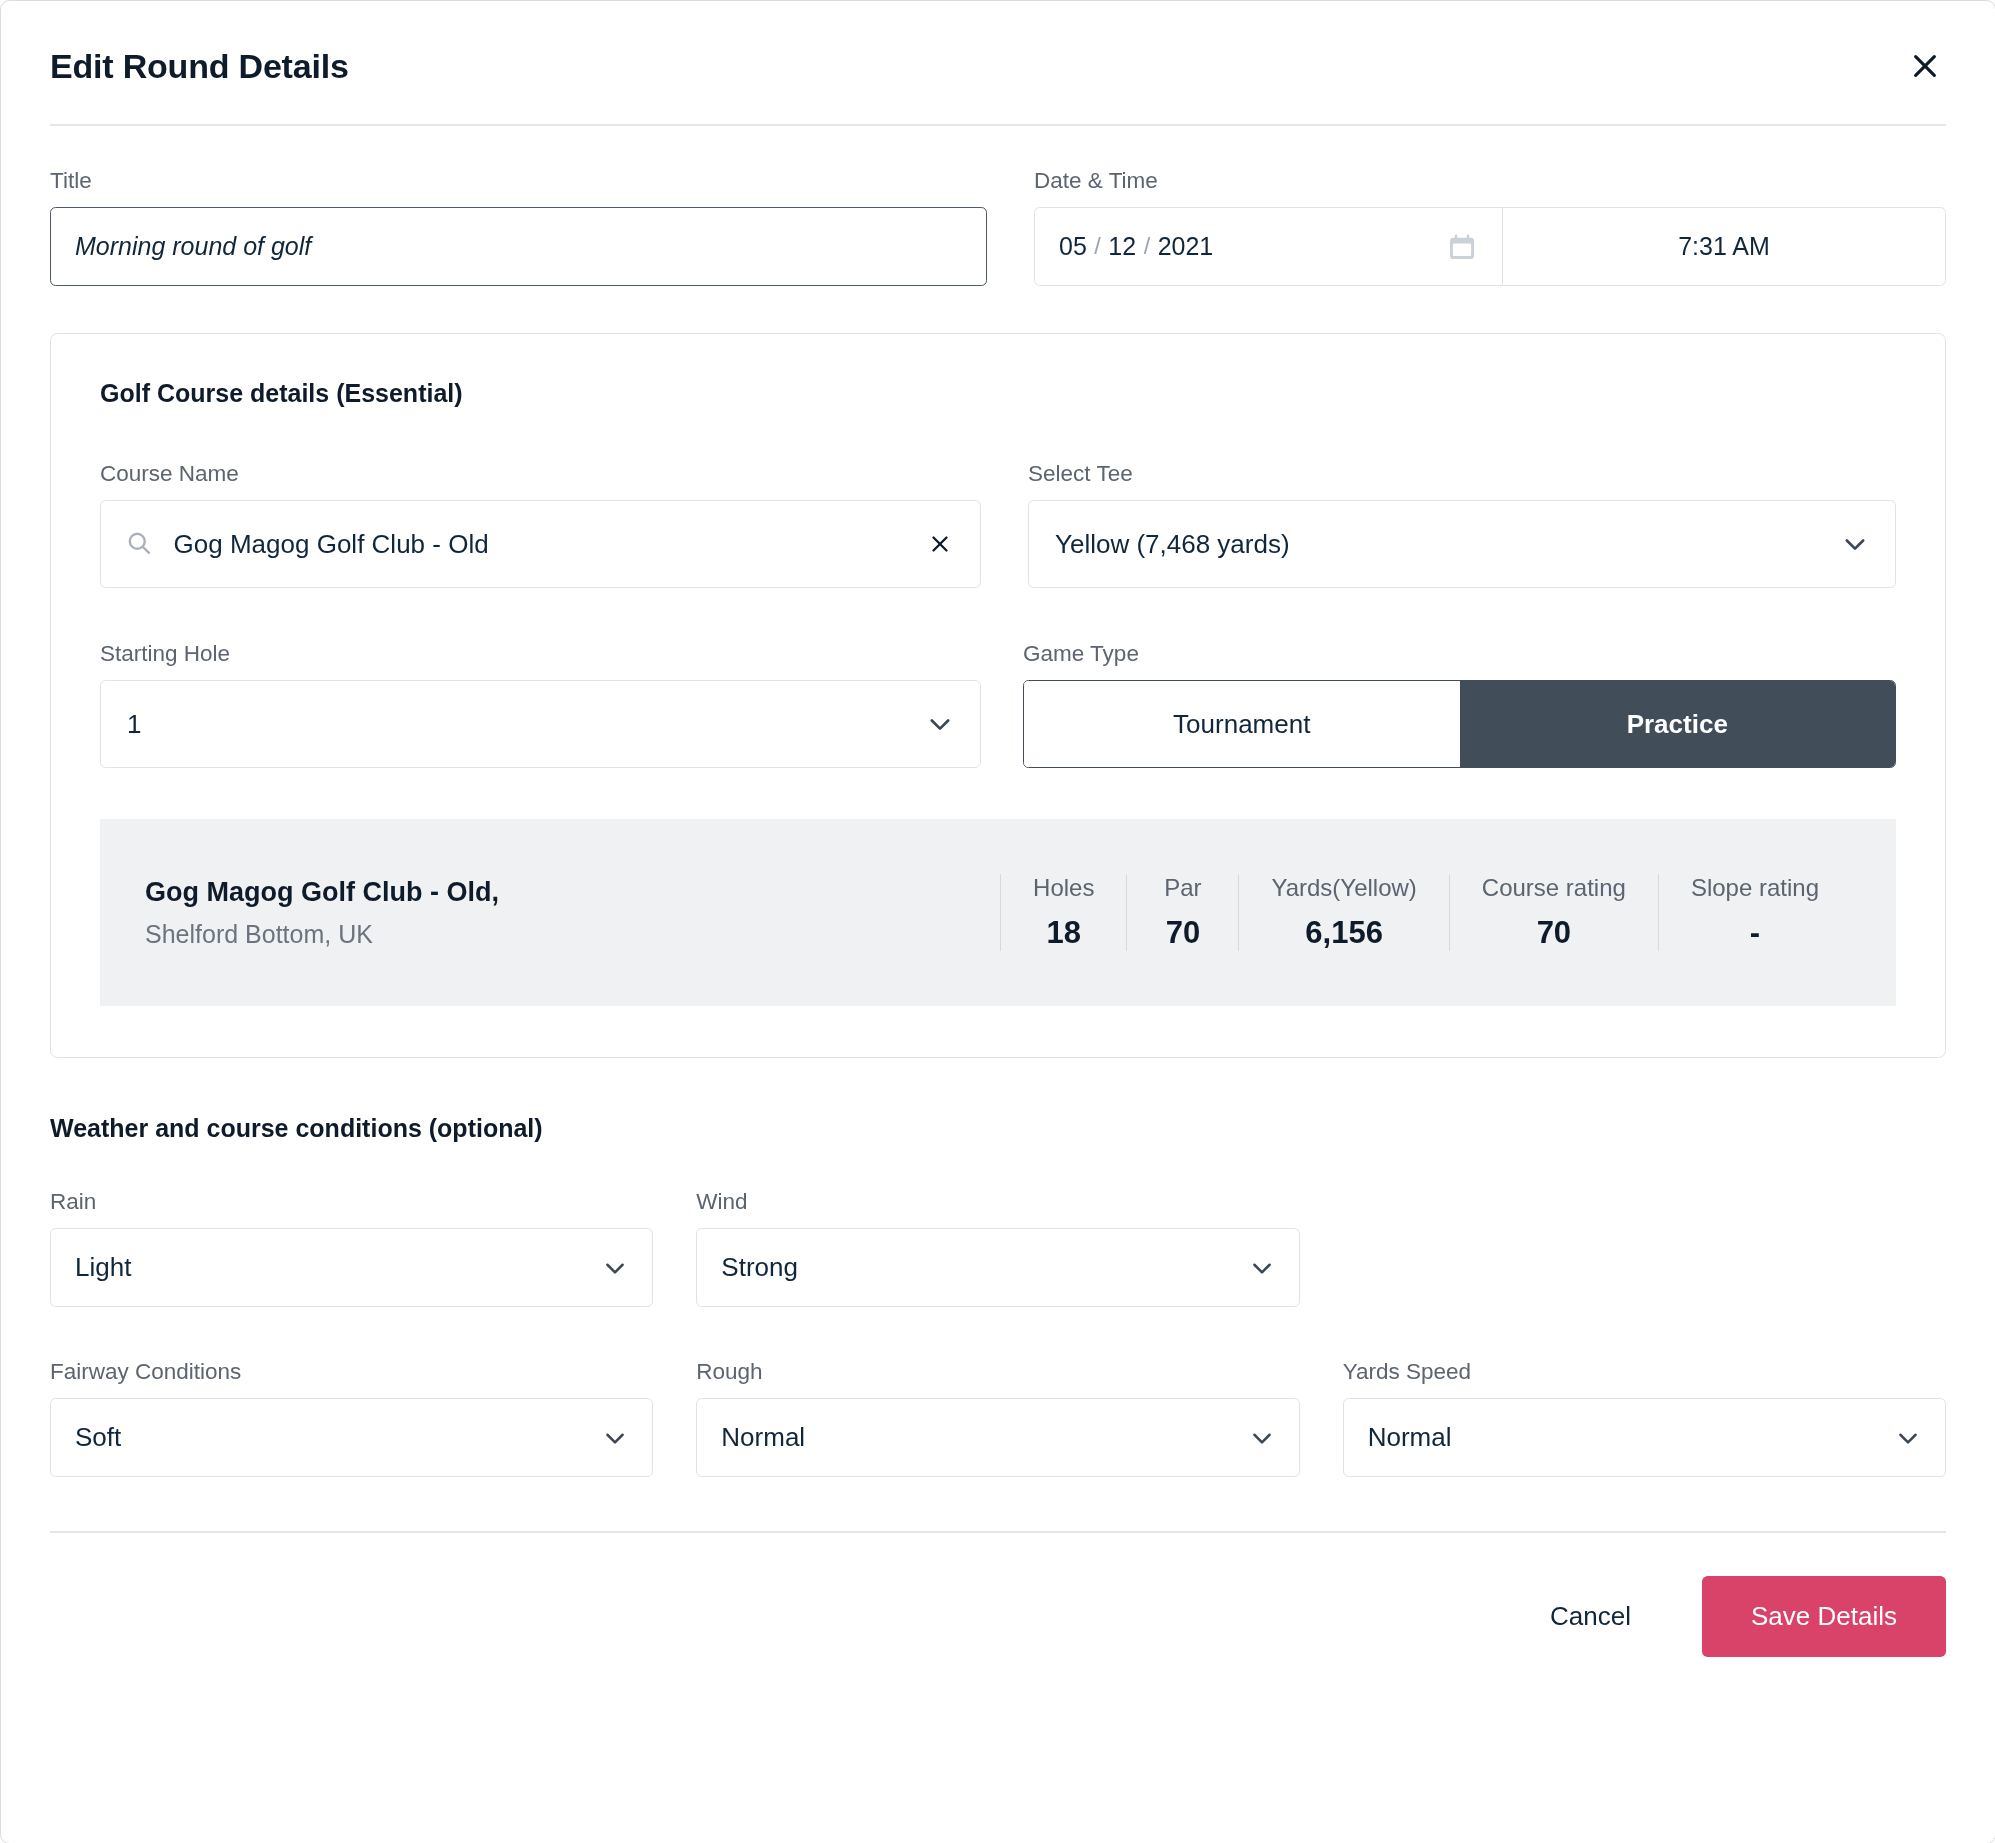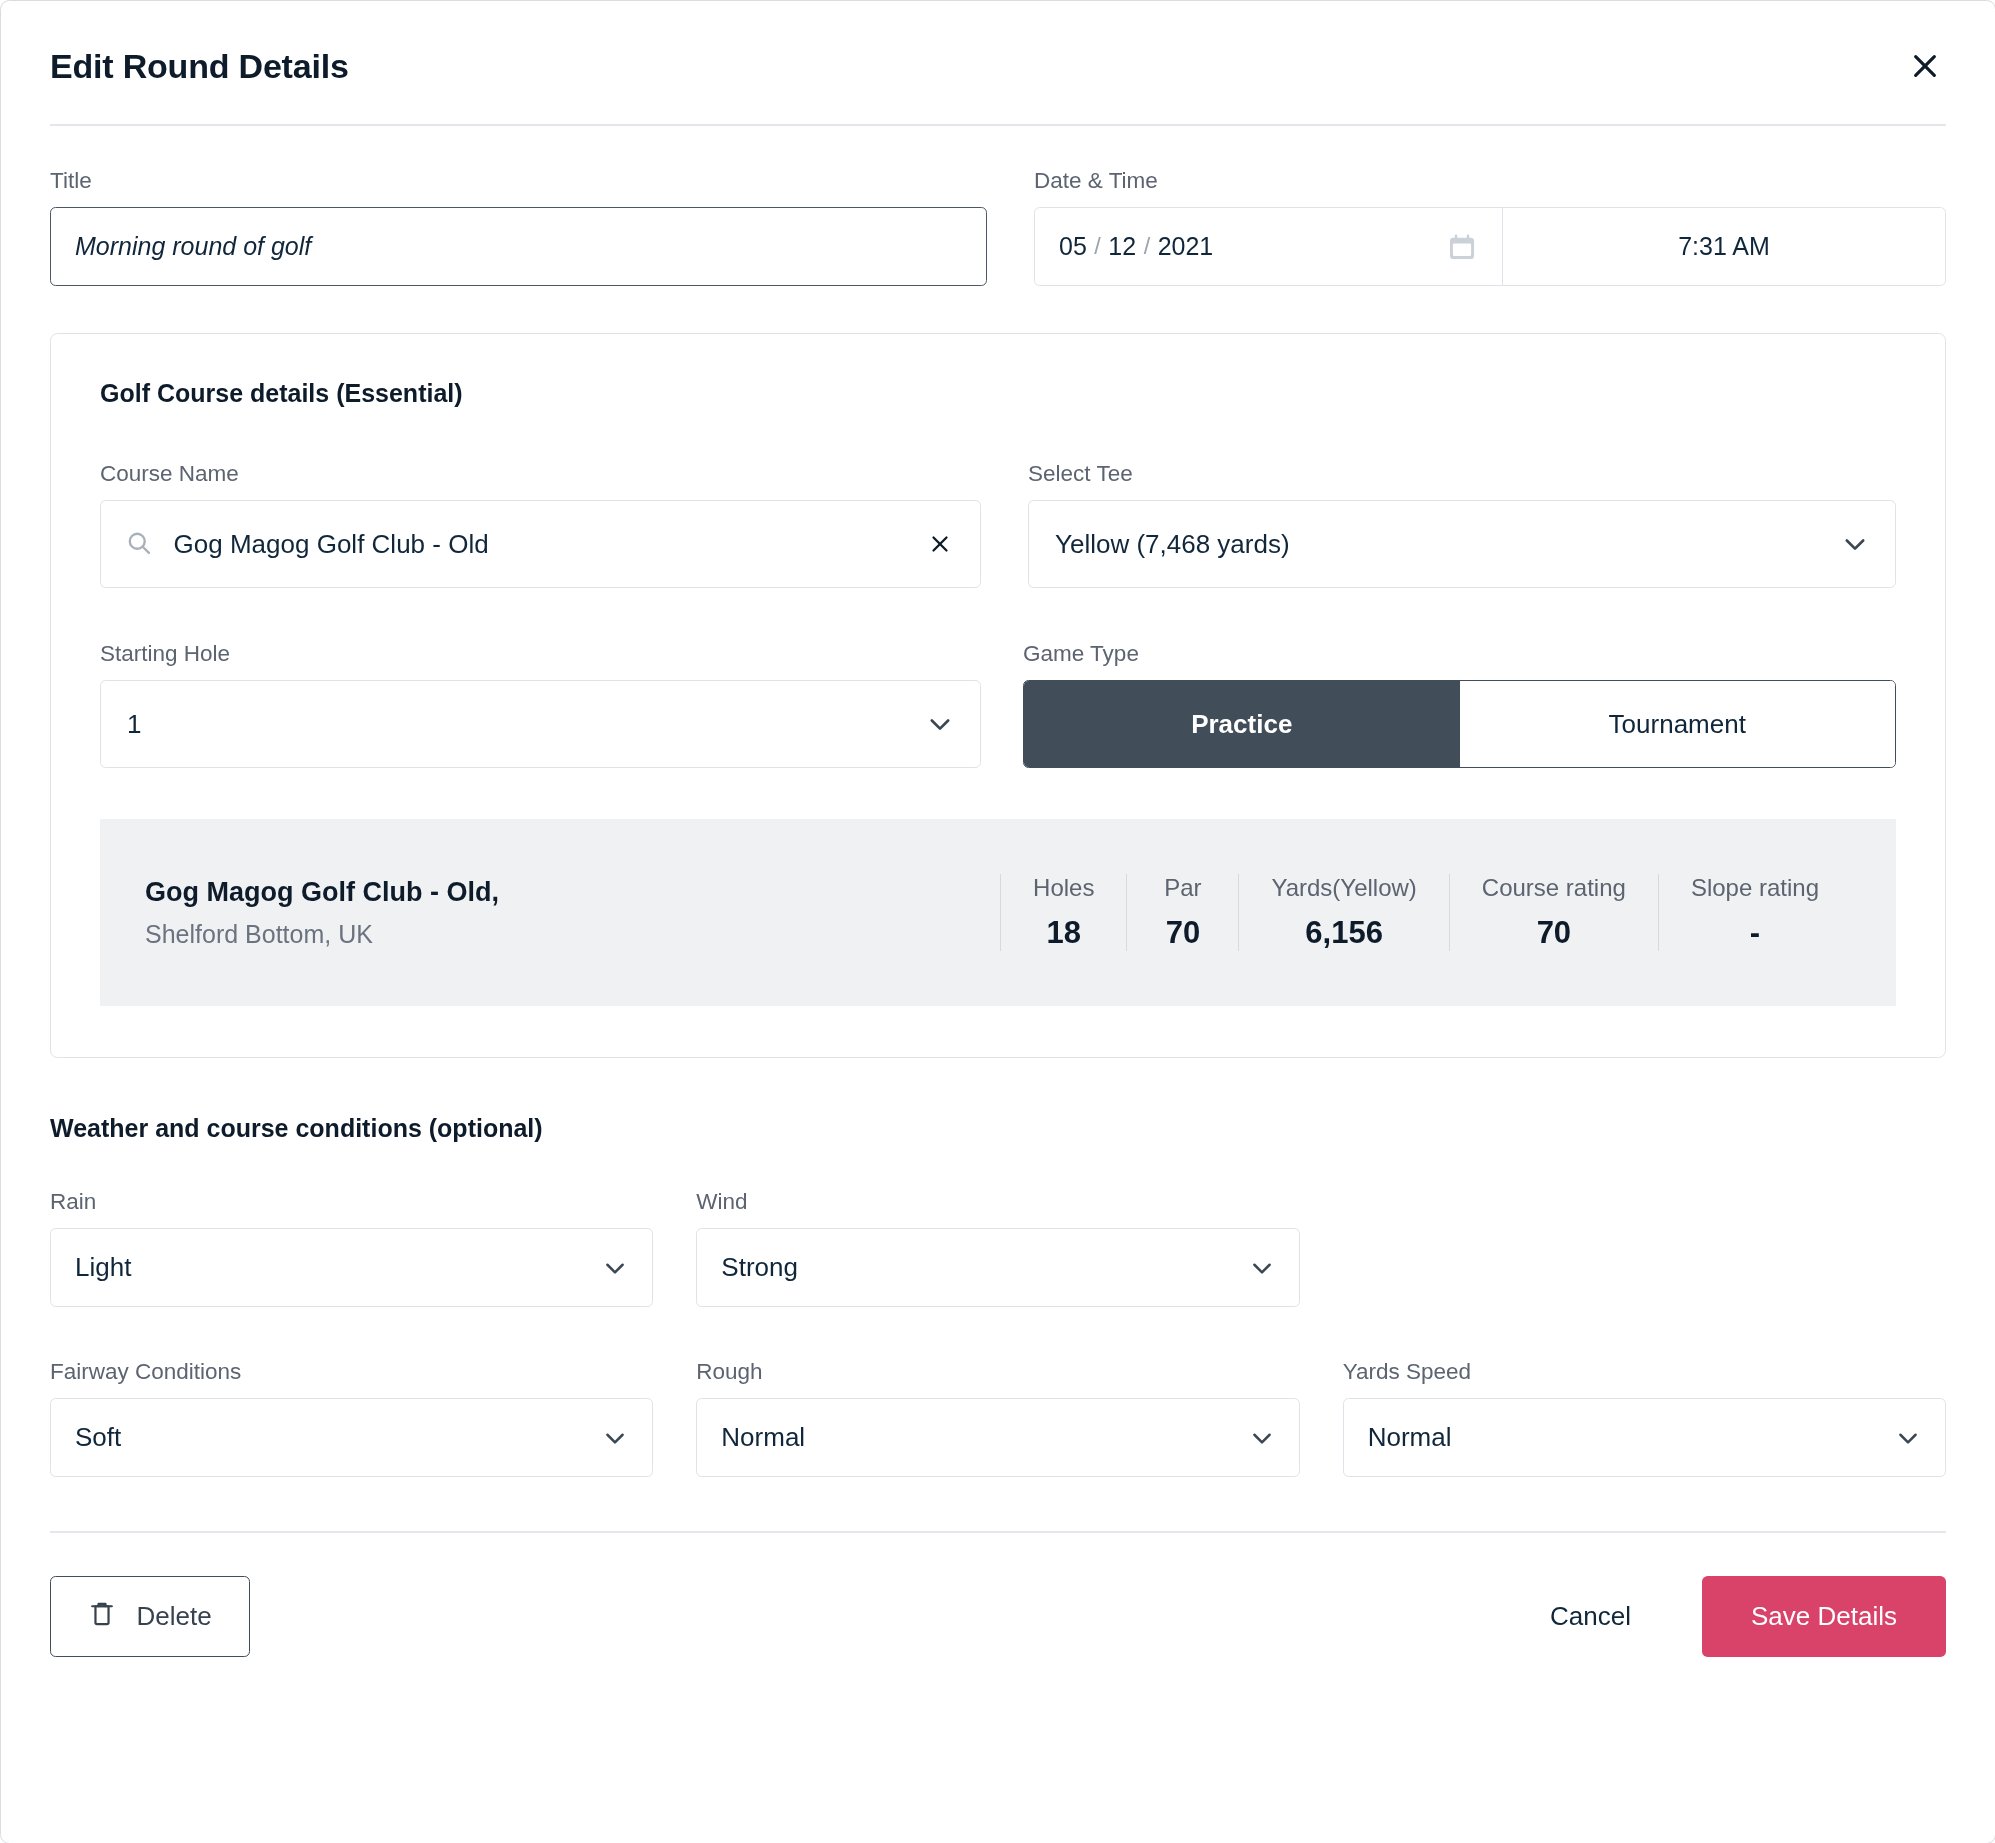--- a/index.html
+++ b/index.html
@@ -420,22 +420,22 @@
             <svg width="28" height="28" viewBox="0 0 24 24" fill="none" stroke="currentColor" stroke-width="2.3" stroke-linecap="round" stroke-linejoin="round">
               <polyline points="5,9 12,16 19,9"></polyline>
             </svg>
           </span>
         </div>
       </div>
 
       <div class="card-col-right">
         <span class="field-label">Game Type</span>
         <div class="segmented">
+          <button class="seg">Tournament</button>
           <button class="seg active">Practice</button>
-          <button class="seg">Tournament</button>
         </div>
       </div>
     </div>
 
     <div class="summary">
       <div class="summary-name">
         <div class="t1">Gog Magog Golf Club - Old,</div>
         <div class="t2">Shelford Bottom, UK</div>
       </div>
       <div class="stat">
@@ -520,30 +520,20 @@
           <svg width="26" height="26" viewBox="0 0 24 24" fill="none" stroke="currentColor" stroke-width="2.3" stroke-linecap="round" stroke-linejoin="round">
               <polyline points="5,9 12,16 19,9"></polyline>
             </svg>
         </span>
       </div>
     </div>
   </div>
 
   <div class="footer-divider"></div>
   <div class="footer">
-    <button class="delete-btn">
-      <span>
-        <svg width="28" height="28" viewBox="0 0 24 24" fill="none" stroke="currentColor" stroke-width="1.9" stroke-linecap="round" stroke-linejoin="round">
-          <line x1="3.6" y1="6.2" x2="20.4" y2="6.2"></line>
-          <path d="M9 6.2V4.2h6v2"></path>
-          <path d="M6.4 6.2h11.2v14a1.4 1.4 0 0 1-1.4 1.4H7.8a1.4 1.4 0 0 1-1.4-1.4z"></path>
-        </svg>
-      </span>
-      <span>Delete</span>
-    </button>
     <div class="footer-right">
       <button class="cancel-btn">Cancel</button>
       <button class="save-btn">Save Details</button>
     </div>
   </div>
 
 </div>
 
 
 </body></html>

